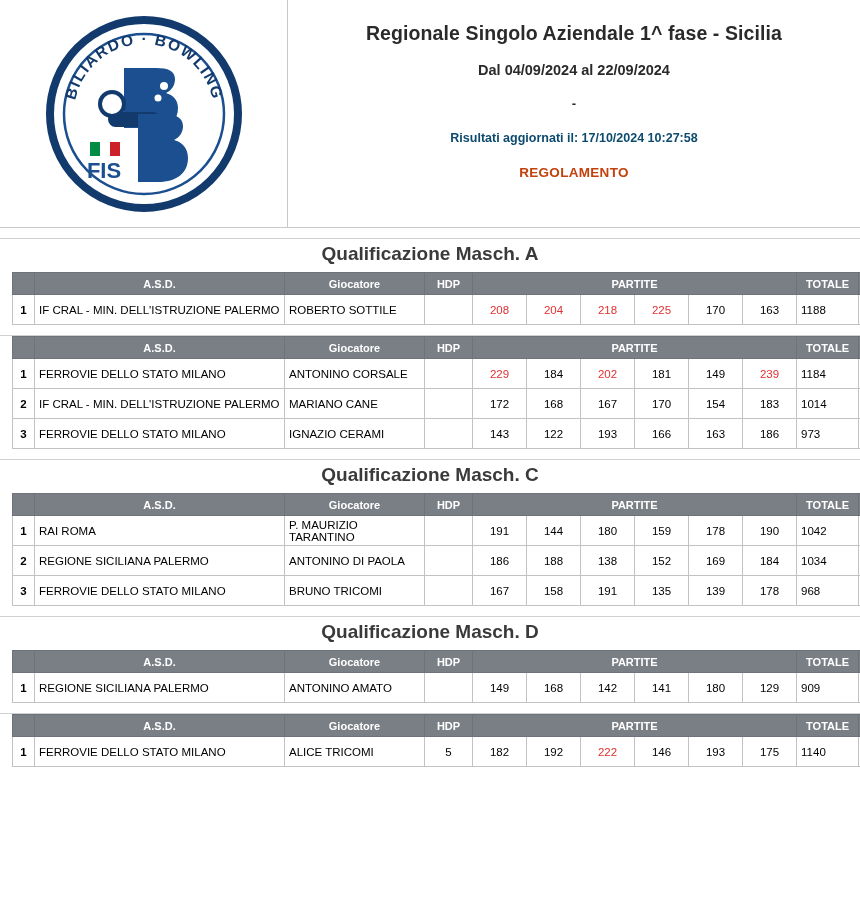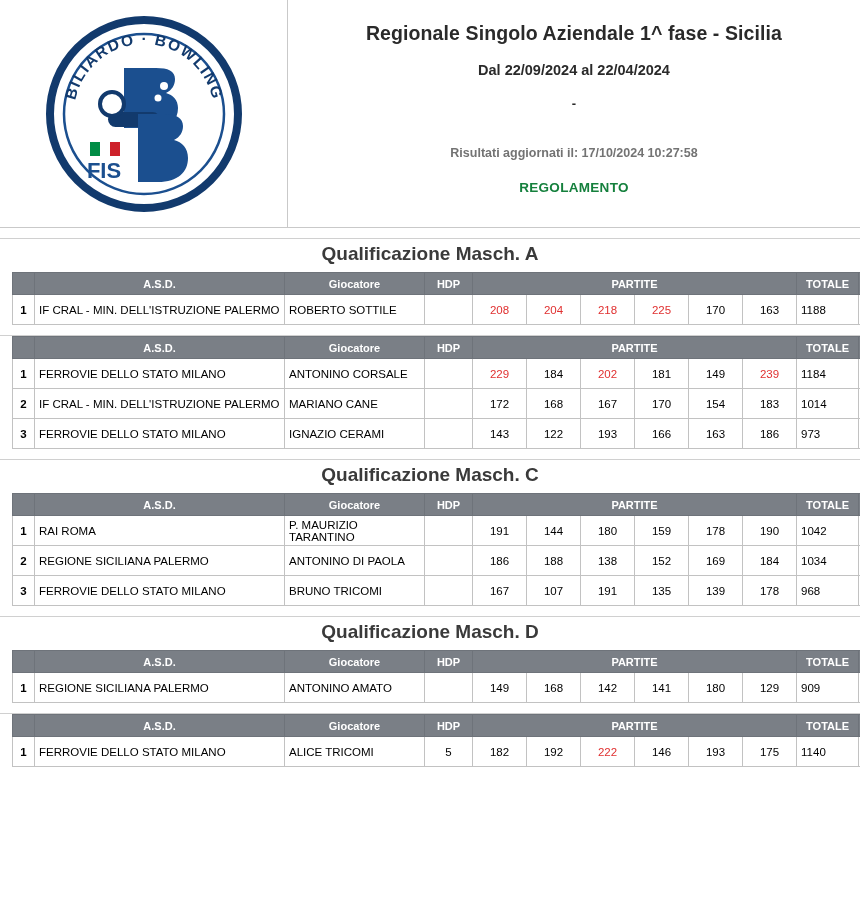--- a/index.html
+++ b/index.html
@@ -68,27 +68,27 @@
   }
   .head-dash {
     font-size: 13px;
     font-weight: bold;
     color: #2a2a2a;
     margin-top: 18px;
   }
   .head-updated {
     font-size: 12.5px;
     font-weight: bold;
-    color: #737373;
-    margin-top: 35px;
+    color: #0c4a6e;
+    margin-top: 20px;
   }
   .head-reg {
     font-size: 13.5px;
     font-weight: bold;
-    color: #15803d;
+    color: #c2410c;
     margin-top: 20px;
     letter-spacing: 0.3px;
   }
 
   
   .section {
     margin-top: 10px;
   }
   .section-title {
     text-align: center;
@@ -187,21 +187,21 @@
             <rect x="44" y="126" width="10" height="14" fill="#008c45"></rect>
             <rect x="54" y="126" width="10" height="14" fill="#ffffff"></rect>
             <rect x="64" y="126" width="10" height="14" fill="#cd212a"></rect>
             <text x="58" y="162" font-size="22" font-weight="bold" fill="#1b4f8f" font-family="Liberation Sans, sans-serif" text-anchor="middle">FIS</text>
           </g>
         </svg>
       </div>
     </div>
     <div class="head-cell">
       <div class="head-title">Regionale Singolo Aziendale 1^ fase - Sicilia</div>
-      <div class="head-sub">Dal 22/09/2024 al 22/04/2024</div>
+      <div class="head-sub">Dal 04/09/2024 al 22/09/2024</div>
       <div class="head-dash">-</div>
       <div class="head-updated">Risultati aggiornati il: 17/10/2024 10:27:58</div>
       <div class="head-reg">REGOLAMENTO</div>
     </div>
   </div>
 
   <div id="sections-root">
       <div class="section">
         <div class="sep"></div>
         <div class="section-title">Qualificazione Masch. A</div>
@@ -380,21 +380,21 @@
               <td class="c-num">184</td>
               <td class="c-tot">1034</td>
               <td class="c-media">172.33</td>
             </tr>
             <tr>
               <td class="c-pos">3</td>
               <td class="c-asd">FERROVIE DELLO STATO MILANO</td>
               <td class="c-player">BRUNO TRICOMI</td>
               <td class="c-num"></td>
               <td class="c-num">167</td>
-              <td class="c-num">107</td>
+              <td class="c-num">158</td>
               <td class="c-num">191</td>
               <td class="c-num">135</td>
               <td class="c-num">139</td>
               <td class="c-num">178</td>
               <td class="c-tot">968</td>
               <td class="c-media">161.33</td>
             </tr>
           </tbody>
         </table>
       </div>

